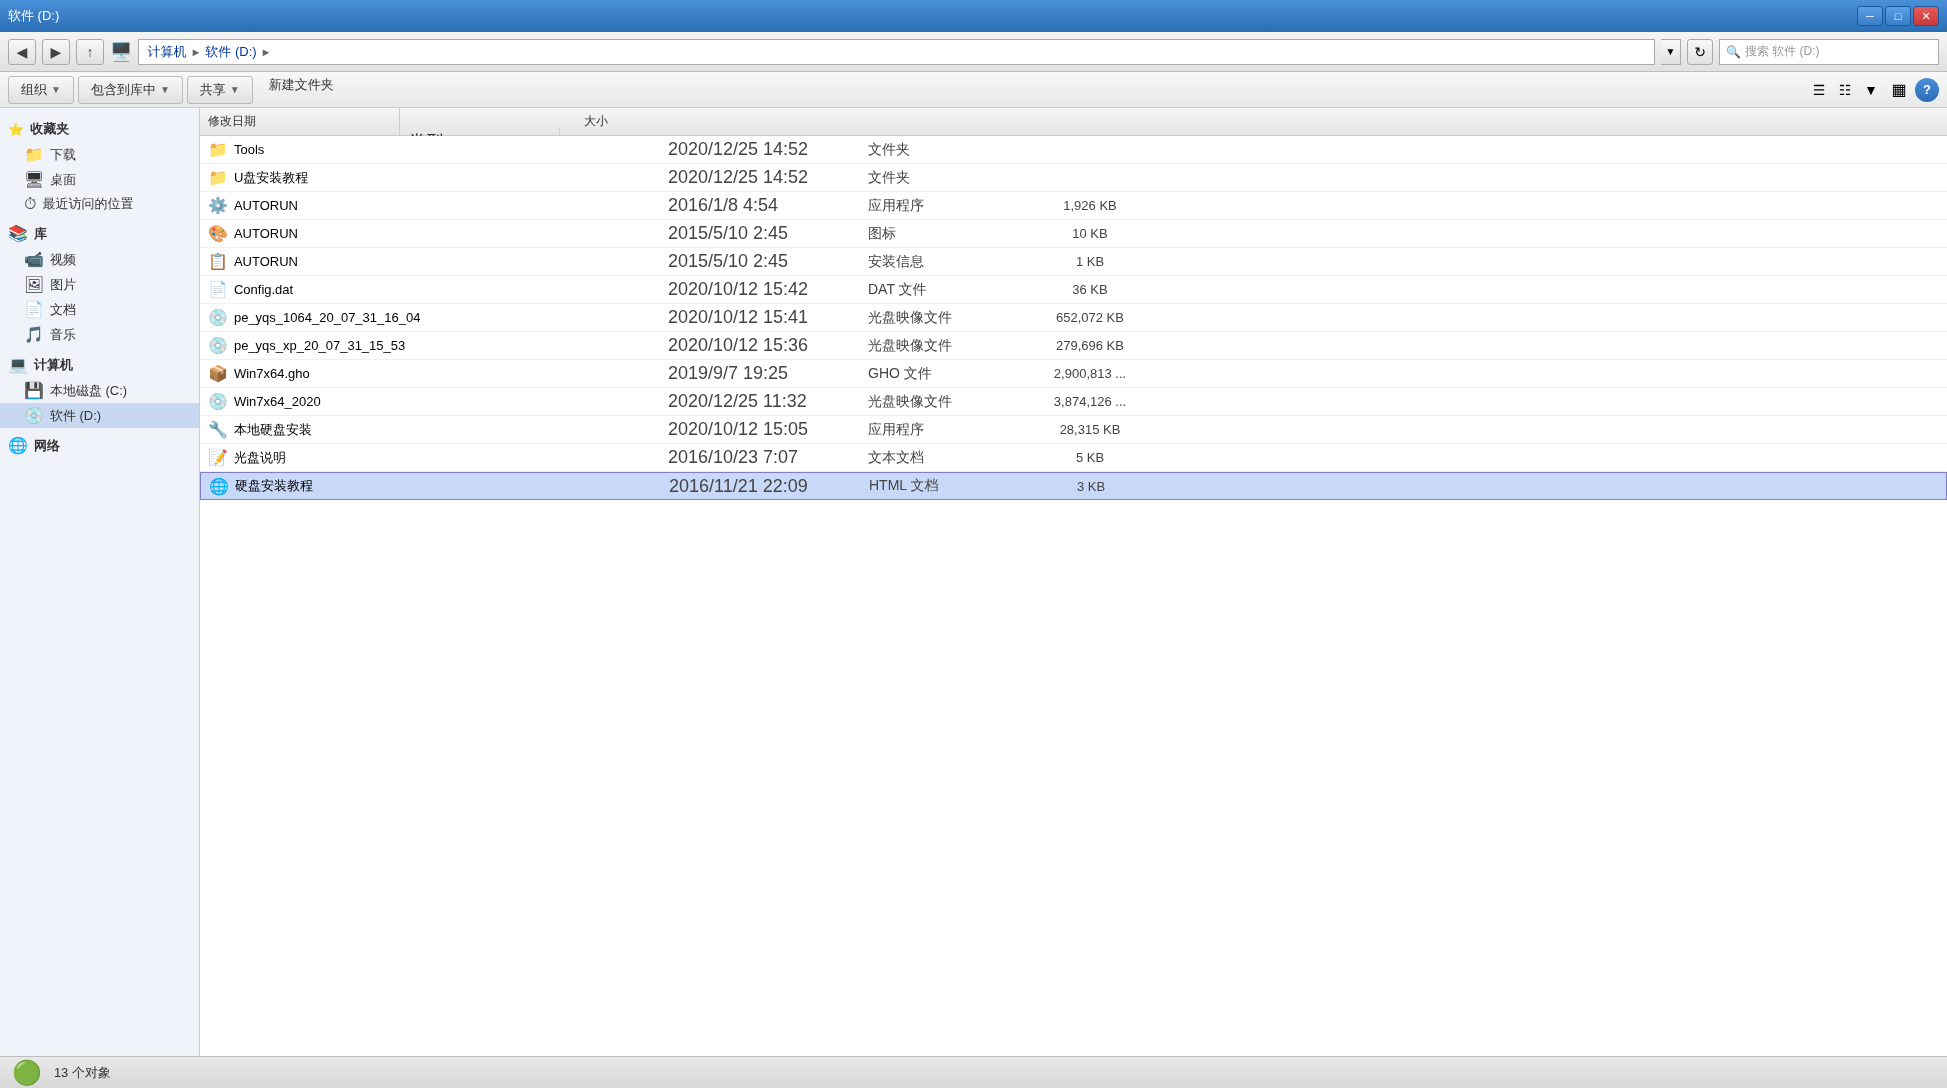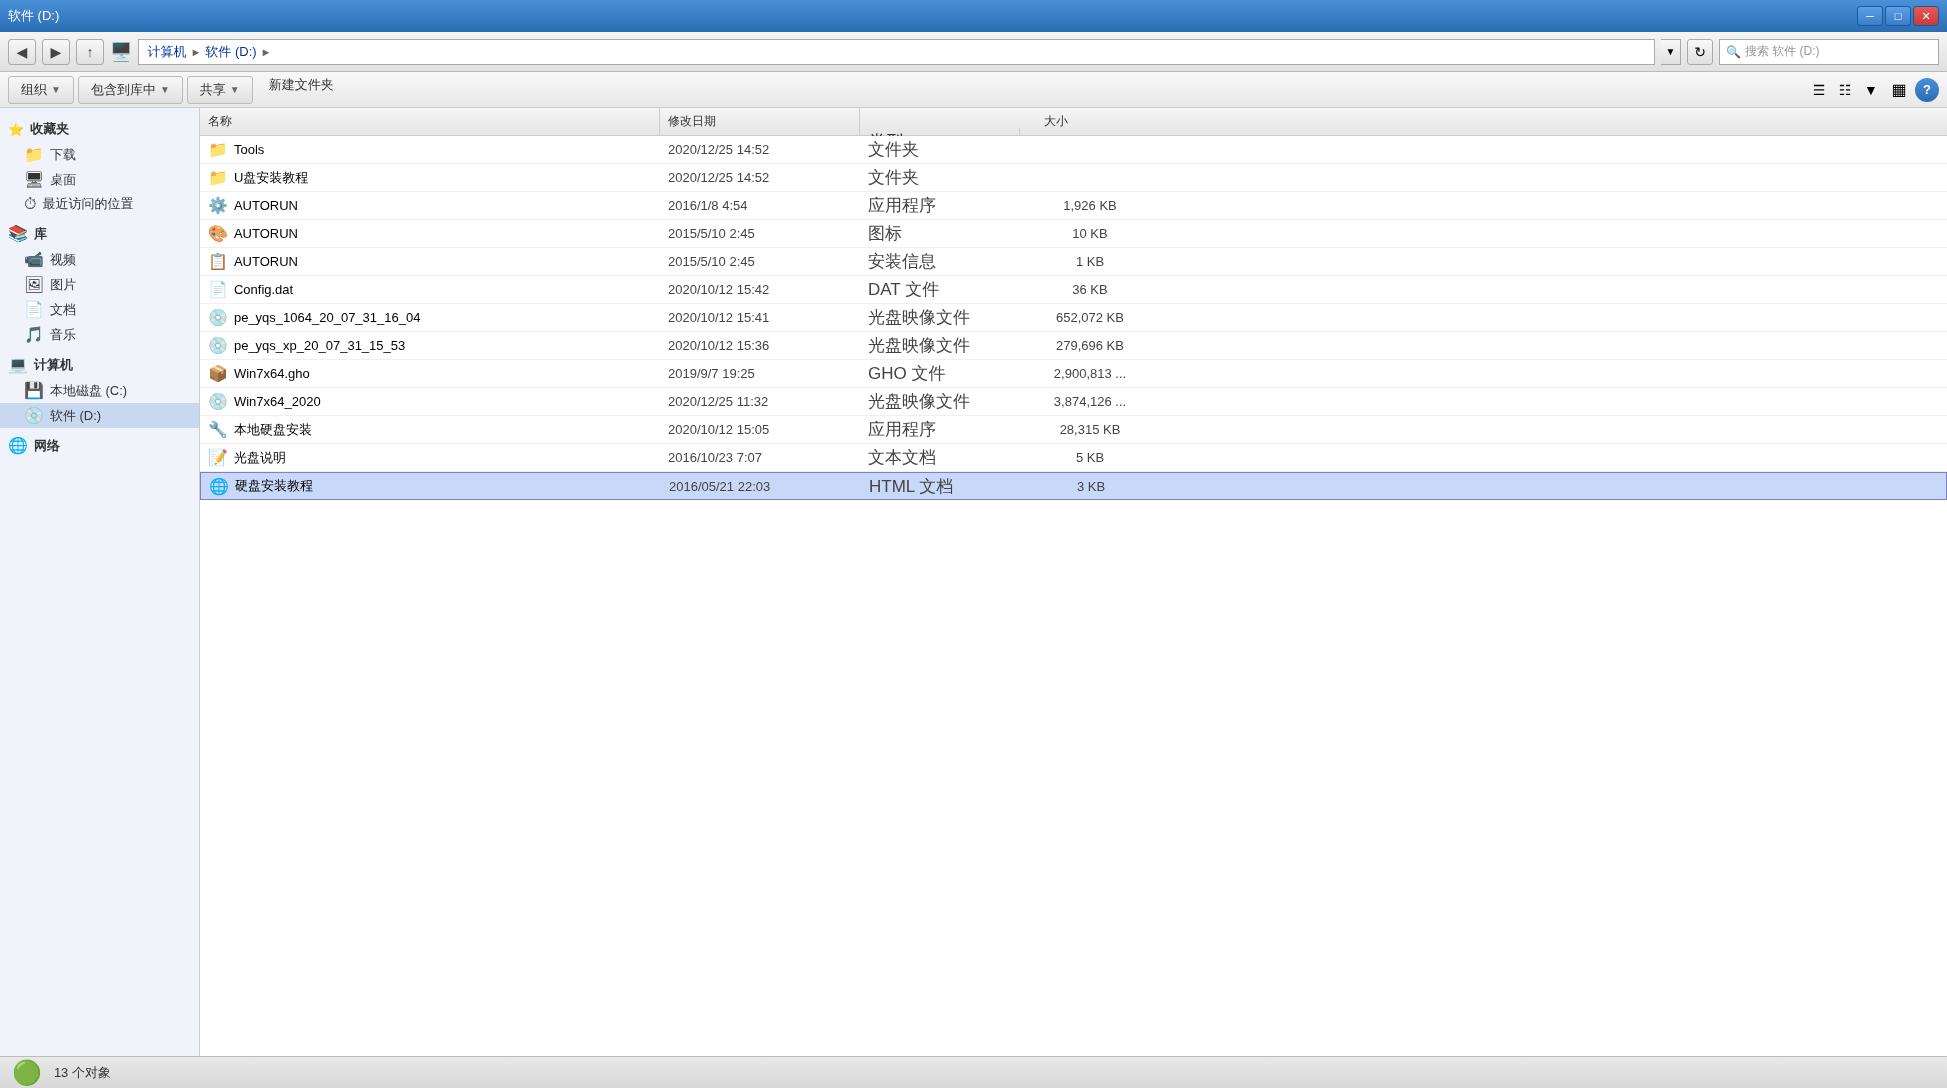--- a/index.html
+++ b/index.html
@@ -268,27 +268,27 @@
       display: flex;
       align-items: center;
       gap: 6px;
       font-size: 13px;
       overflow: hidden;
       white-space: nowrap;
     }
     .file-cell-date {
       width: 200px;
       padding: 0 8px;
-      font-size: 13px;
+      font-size: 18px;
       color: #444;
     }
     .file-cell-type {
       width: 160px;
       padding: 0 8px;
-      font-size: 17px;
+      font-size: 14px;
       color: #444;
     }
     .file-cell-size {
       width: 140px;
       padding: 0 8px;
       font-size: 13px;
       color: #444;
       text-align: center;
     }
     .file-icon { font-size: 16px; flex-shrink: 0; }
@@ -436,21 +436,20 @@
       <div class="sidebar-header">
         <span class="net-icon sidebar-icon">🌐</span>
         <span>网络</span>
       </div>
     </div>
   </div>
 
   <div class="file-area">
 
     <div class="column-header">
-      <div class="col-name">名称</div>
       <div class="col-date">修改日期</div>
       <div class="col-type">类型</div>
       <div class="col-size">大小</div>
     </div>
 
     <div class="file-list" id="file-list">
     <div class="file-row">
     <div class="file-cell-name">
       <span class="file-icon">📁</span>
       <span>Tools</span>
@@ -556,21 +555,21 @@
     </div>
     <div class="file-cell-date">2016/10/23 7:07</div>
     <div class="file-cell-type">文本文档</div>
     <div class="file-cell-size">5 KB</div>
   </div>
         <div class="file-row selected">
     <div class="file-cell-name">
       <span class="file-icon">🌐</span>
       <span>硬盘安装教程</span>
     </div>
-    <div class="file-cell-date">2016/05/21 22:03</div>
+    <div class="file-cell-date">2016/11/21 22:09</div>
     <div class="file-cell-type">HTML 文档</div>
     <div class="file-cell-size">3 KB</div>
   </div>
       </div>
   </div>
 </div>
 
 <div class="statusbar">
   <span class="status-icon">🟢</span>
   <span class="status-text">13 个对象</span>

